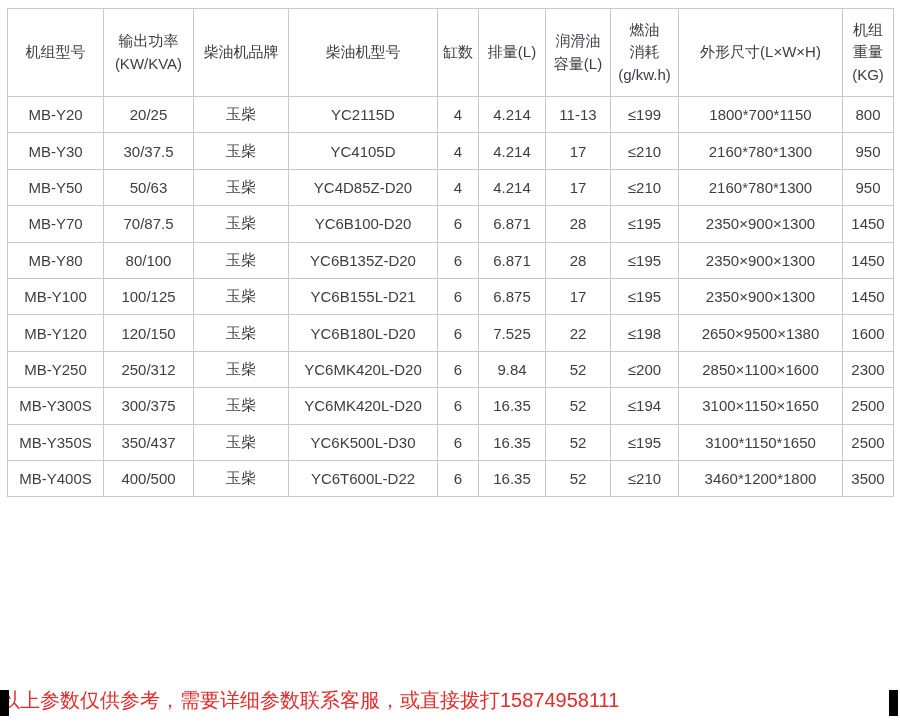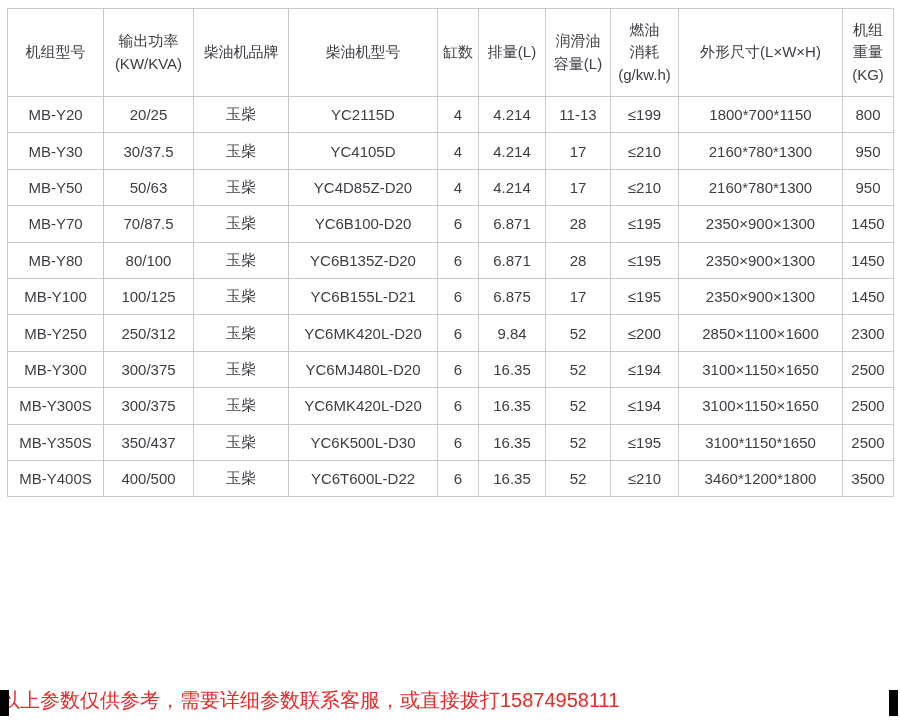--- a/index.html
+++ b/index.html
@@ -166,42 +166,42 @@
         <td>玉柴</td>
         <td>YC6B155L-D21</td>
         <td>6</td>
         <td>6.875</td>
         <td>17</td>
         <td>≤195</td>
         <td>2350×900×1300</td>
         <td>1450</td>
       </tr>
       <tr>
+        <td>MB-Y120</td>
+        <td>120/150</td>
+        <td>玉柴</td>
+        <td>YC6B180L-D20</td>
+        <td>6</td>
+        <td>7.525</td>
+        <td>22</td>
+        <td>≤198</td>
+        <td>2650×9500×1380</td>
+        <td>1600</td>
+      </tr>
+      <tr>
         <td>MB-Y250</td>
         <td>250/312</td>
         <td>玉柴</td>
         <td>YC6MK420L-D20</td>
         <td>6</td>
         <td>9.84</td>
         <td>52</td>
         <td>≤200</td>
         <td>2850×1100×1600</td>
         <td>2300</td>
-      </tr>
-      <tr>
-        <td>MB-Y300</td>
-        <td>300/375</td>
-        <td>玉柴</td>
-        <td>YC6MJ480L-D20</td>
-        <td>6</td>
-        <td>16.35</td>
-        <td>52</td>
-        <td>≤194</td>
-        <td>3100×1150×1650</td>
-        <td>2500</td>
       </tr>
       <tr>
         <td>MB-Y300S</td>
         <td>300/375</td>
         <td>玉柴</td>
         <td>YC6MK420L-D20</td>
         <td>6</td>
         <td>16.35</td>
         <td>52</td>
         <td>≤194</td>

